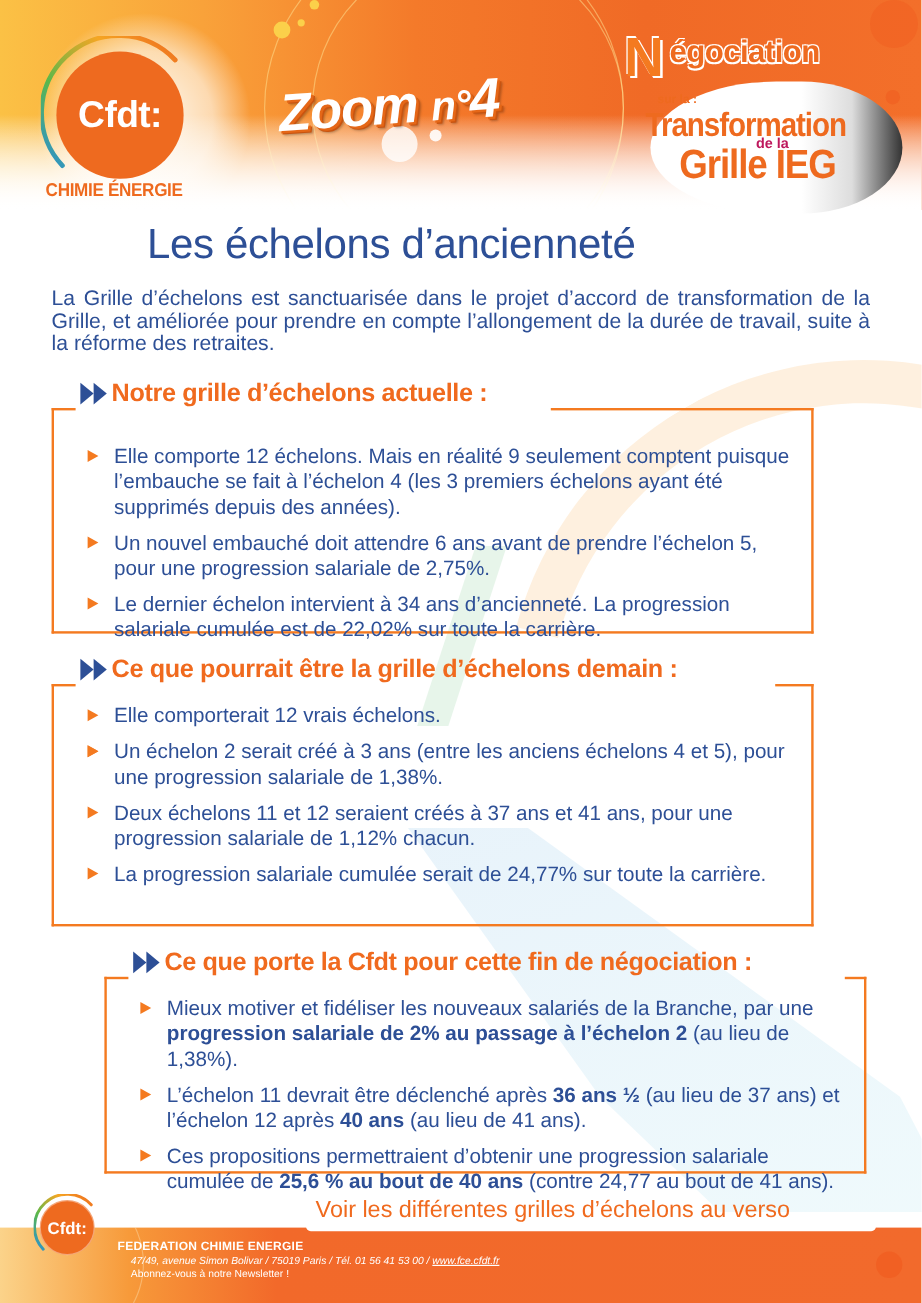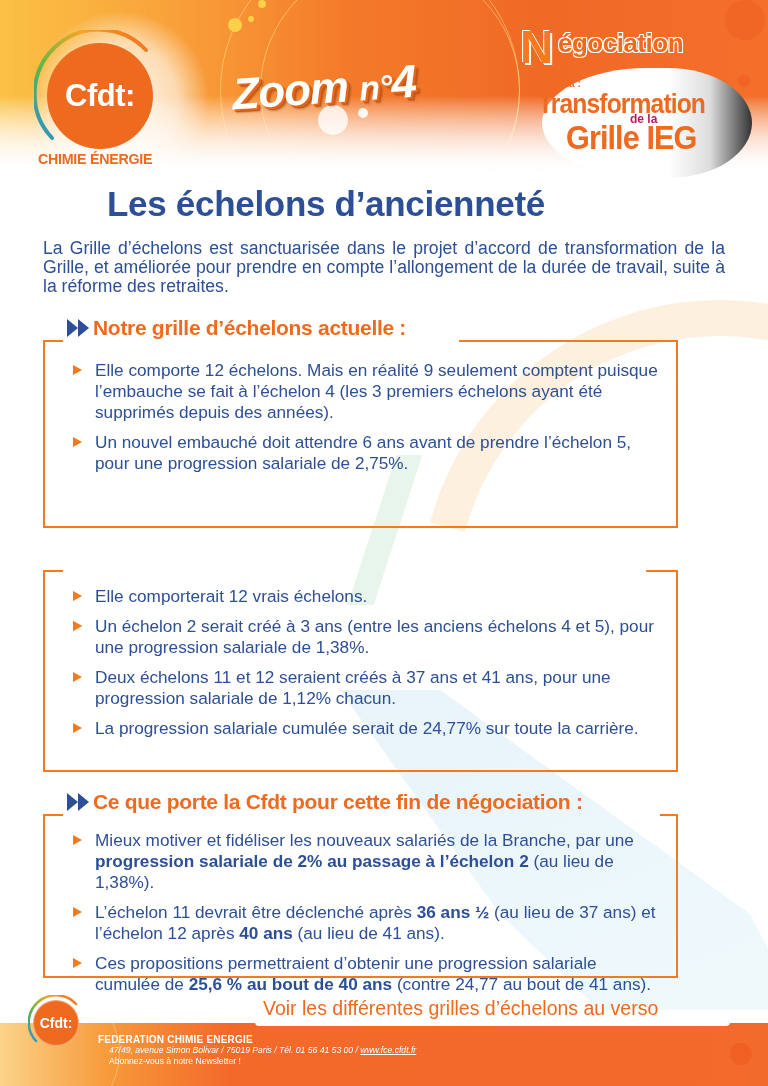--- a/index.html
+++ b/index.html
@@ -50,21 +50,21 @@
   
   .swoosh-orange { position:absolute; left:420px; top:300px; width:600px; height:600px; border-radius:50%;
     border:36px solid rgba(250,200,140,0.28); border-bottom-color:transparent; border-left-color:transparent; transform:rotate(-30deg); }
   .swoosh-green { position:absolute; left:372px; top:455px; width:26px; height:150px; background:rgba(120,200,140,0.18); transform:skewX(-18deg); }
   .swoosh-blue { position:absolute; left:300px; top:690px; width:500px; height:320px;
     background: linear-gradient(160deg, rgba(150,200,235,0.22), rgba(150,220,235,0.15));
     clip-path: polygon(8% 0, 28% 0, 90% 70%, 100% 100%, 60% 100%, 40% 70%); }
 
   
   .page-title { position:absolute; left:0; width:652px; top:184px; text-align:center; font-size:35px;
-    font-weight:bold; color:#2d4f96; letter-spacing:-0.3px; }
+    font-weight:normal; color:#2d4f96; letter-spacing:-0.3px; }
   .intro { position:absolute; left:43px; top:239px; width:682px; font-size:17.6px; line-height:19px;
     text-align:justify; color:#2d4f96; }
 
   
   .section { position:absolute; left:43px; width:635px; }
   .sec-box { position:absolute; left:0; right:0; bottom:0; border:2px solid #f47a20; border-top:none; }
   .sec-topline-l { position:absolute; left:0; width:20px; height:2px; background:#f47a20; }
   .sec-topline-r { position:absolute; right:0; height:2px; background:#f47a20; }
   .sec-head { position:absolute; left:24px; top:0; display:flex; align-items:center; background:transparent; }
   .chev { display:flex; margin-right:4px; }
@@ -150,40 +150,48 @@
   <div class="sec-topline-l" style="top:24px;"></div>
   <div class="sec-topline-r" style="top:24px;left:416px;"></div>
   <div class="sec-box" style="top:24px;"></div>
   <div class="sec-head">
     <div class="chev">
         <span></span>
         <span></span>
       </div>
     <span class="sec-title">Notre grille d’échelons actuelle :</span>
   </div>
-  <ul class="bullets" style="top:44px;">
+  <ul class="bullets" style="top:54px;">
       <li><span class="tri"></span><span>Elle comporte 12 échelons. Mais en réalité 9 seulement comptent puisque l’embauche se fait à l’échelon 4 (les 3 premiers échelons ayant été supprimés depuis des années).</span></li>
       <li><span class="tri"></span><span>Un nouvel embauché doit attendre 6 ans avant de prendre l’échelon 5, pour une progression salariale de 2,75%.</span></li>
+      <li><span class="tri"></span><span>Le dernier échelon intervient à 34 ans d’ancienneté. La progression salariale cumulée est de 22,02% sur toute la carrière.</span></li>
     </ul>
 </div>
 
 <div class="section" id="sec1" style="top:546px;height:226px;">
   <div class="sec-topline-l" style="top:24px;"></div>
   <div class="sec-topline-r" style="top:24px;left:603px;"></div>
   <div class="sec-box" style="top:24px;"></div>
+  <div class="sec-head">
+    <div class="chev">
+        <span></span>
+        <span></span>
+      </div>
+    <span class="sec-title">Ce que pourrait être la grille d’échelons demain :</span>
+  </div>
   <ul class="bullets" style="top:40px;">
       <li><span class="tri"></span><span>Elle comporterait 12 vrais échelons.</span></li>
       <li><span class="tri"></span></li>
       <li><span class="tri"></span><span>Un échelon 2 serait créé à 3 ans (entre les anciens échelons 4 et 5), pour une progression salariale de 1,38%.</span></li>
       <li><span class="tri"></span><span>Deux échelons 11 et 12 seraient créés à 37 ans et 41 ans, pour une progression salariale de 1,12% chacun.</span></li>
       <li><span class="tri"></span><span>La progression salariale cumulée serait de 24,77% sur toute la carrière.</span></li>
     </ul>
 </div>
 
-<div class="section" id="sec2" style="top:790px;height:188px;">
+<div class="section" id="sec2" style="top:790px;height:188px;margin-left:44px;">
   <div class="sec-topline-l" style="top:24px;"></div>
   <div class="sec-topline-r" style="top:24px;left:617px;"></div>
   <div class="sec-box" style="top:24px;"></div>
   <div class="sec-head">
     <div class="chev">
         <span></span>
         <span></span>
       </div>
     <span class="sec-title">Ce que porte la Cfdt pour cette fin de négociation :</span>
   </div>

